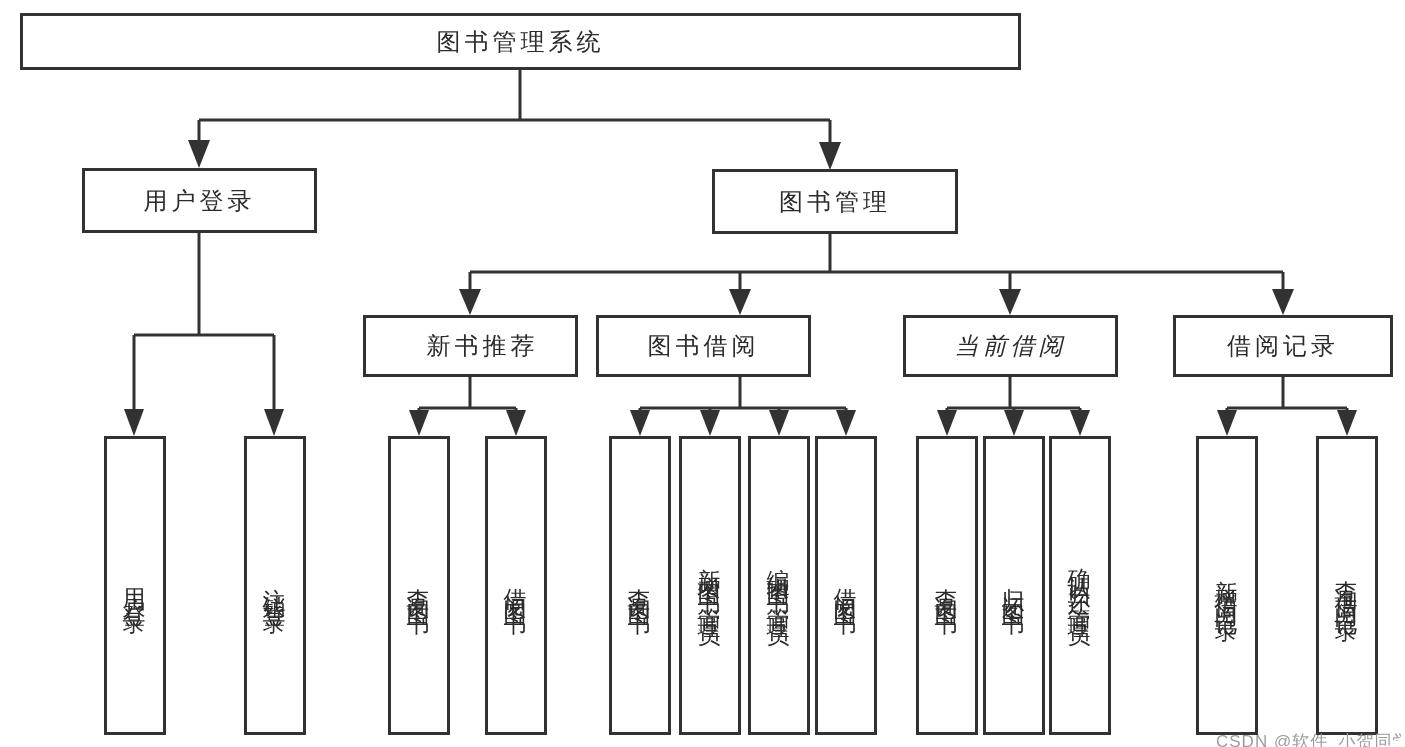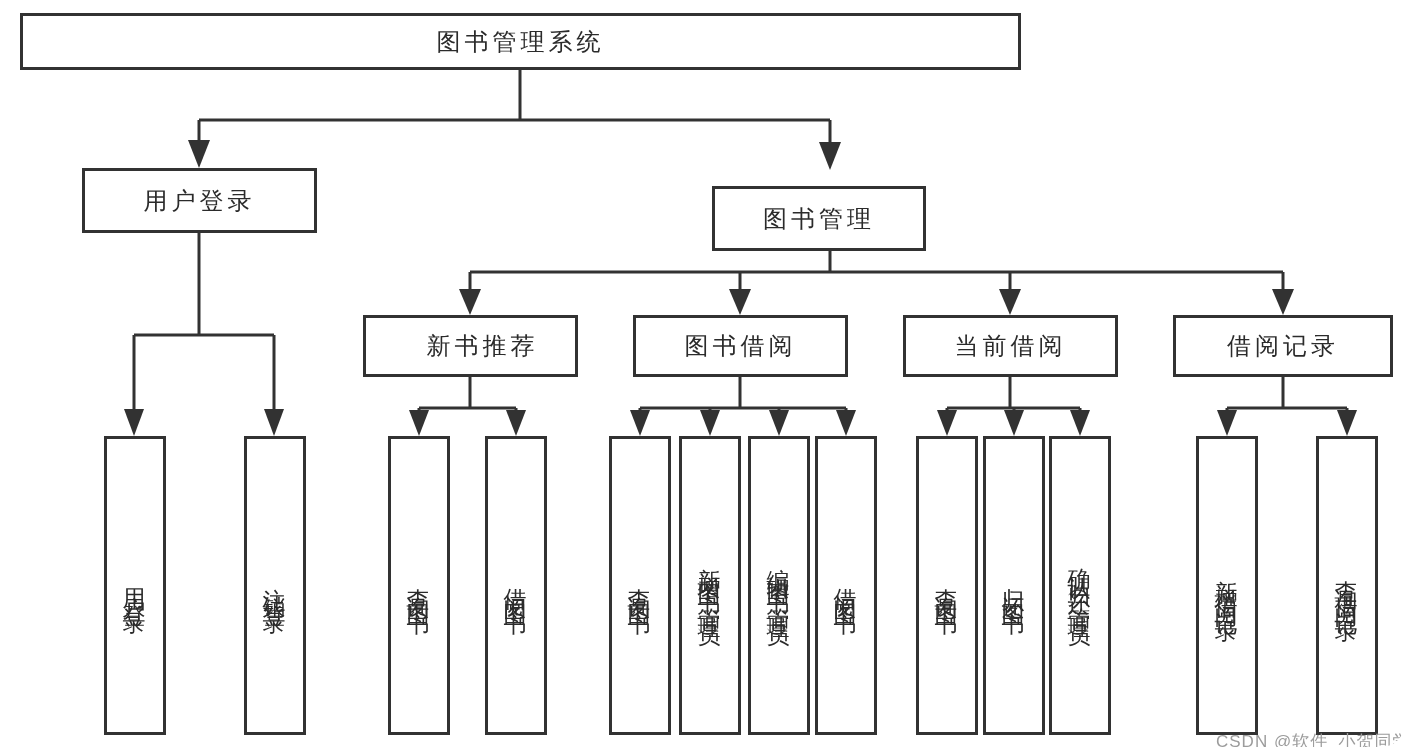--- a/index.html
+++ b/index.html
@@ -94,31 +94,31 @@
     </g>
   </svg>
 
   <div class="box" style="left:20px; top:13px; width:1001px; height:57px;">
     <span class="h-label">图书管理系统</span>
   </div>
 
   <div class="box" style="left:82px; top:168px; width:235px; height:65px;">
     <span class="h-label">用户登录</span>
   </div>
-  <div class="box" style="left:712px; top:186px; width:214px; height:65px;text-align:right;">
+  <div class="box" style="left:712px; top:169px; width:246px; height:65px;text-align:right;">
     <span class="h-label">图书管理</span>
   </div>
 
   <div class="box" style="left:363px; top:315px; width:215px; height:62px;padding-left:24px;">
     <span class="h-label">新书推荐</span>
   </div>
-  <div class="box" style="left:633px; top:315px; width:215px; height:62px;">
+  <div class="box" style="left:596px; top:315px; width:215px; height:62px;">
     <span class="h-label">图书借阅</span>
   </div>
-  <div class="box" style="left:903px; top:315px; width:215px; height:62px;">
+  <div class="box" style="left:903px; top:315px; width:215px; height:62px;font-style:italic;">
     <span class="h-label">当前借阅</span>
   </div>
   <div class="box" style="left:1173px; top:315px; width:220px; height:62px;">
     <span class="h-label">借阅记录</span>
   </div>
 
   <div class="box" style="left:104px; top:436px; width:62px; height:299px;">
     <span class="v-label">用户登录</span>
   </div>
   <div class="box" style="left:244px; top:436px; width:62px; height:299px;">

